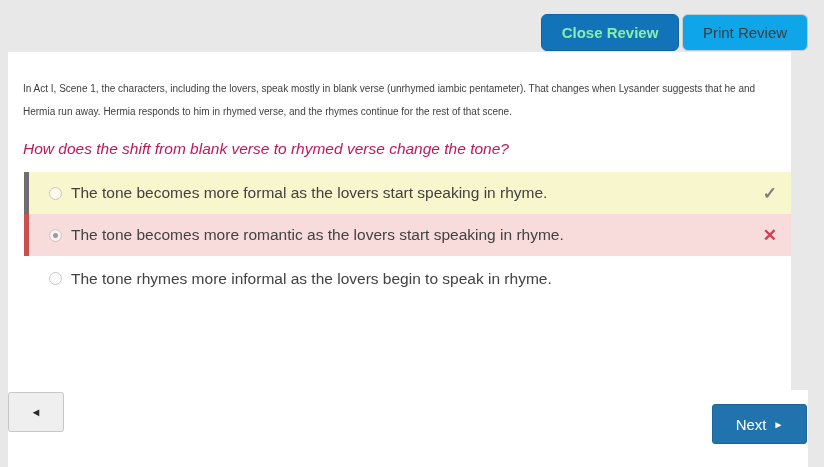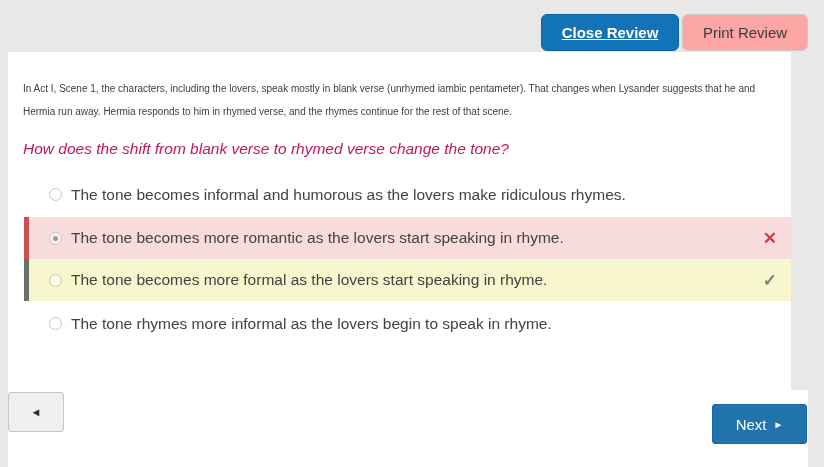--- a/index.html
+++ b/index.html
@@ -9,27 +9,27 @@
     background: var(--page-bg, #e8e8e8);
     font-family: "Liberation Sans", sans-serif;
     overflow: hidden;
   }
 
   
   .topbar { position: absolute; top: 0; left: 0; width: 824px; height: 52px; background: var(--page-bg, #e8e8e8); }
   .btn { cursor: pointer; display: flex; align-items: center; justify-content: center; }
   .btn-close {
     position: absolute; top: 14px; left: 541px; width: 138px; height: 37px;
-    background: var(--close-button-bg, #1273b8); color: #ffffff;
+    background: var(--close-button-bg, #1273b8); color: #86efac;
     font-size: 15px; font-weight: bold;
-    border: 1px solid #0f65a3; border-radius: 6px; text-decoration: underline;
+    border: 1px solid #0f65a3; border-radius: 6px;
   }
   .btn-print {
     position: absolute; top: 14px; left: 682px; width: 126px; height: 37px;
-    background: #fca5a5; color: #3c3c3c; font-size: 15px;
+    background: #0ea5e9; color: #3c3c3c; font-size: 15px;
     border: 1px solid #c9c9c9; border-radius: 6px;
   }
 
   
   .card {
     position: absolute; left: 8px; top: 52px; width: 783px; height: 338px;
     background: #ffffff;
   }
   .passage {
     padding: 25px 16px 0 15px;
@@ -100,36 +100,31 @@
   <button class="btn btn-close">Close Review</button>
   <button class="btn btn-print">Print Review</button>
 </div>
 
 <div class="card">
   <p class="passage">In Act I, Scene 1, the characters, including the lovers, speak mostly in blank verse (unrhymed iambic pentameter). That changes when Lysander suggests that he and Hermia run away. Hermia responds to him in rhymed verse, and the rhymes continue for the rest of that scene.</p>
   <p class="question">How does the shift from blank verse to rhymed verse change the tone?</p>
 
   <div class="options">
 
-    <div class="option state-none">
+
+    <div class="option state-correct">
       <span class="radio"></span>
-      <span class="option-text">The tone becomes informal and humorous as the lovers make ridiculous rhymes.</span>
-      <span class="mark"></span>
+      <span class="option-text">The tone becomes more formal as the lovers start speaking in rhyme.</span>
+      <span class="mark">✓</span>
     </div>
 
     <div class="option state-incorrect selected">
       <span class="radio"></span>
       <span class="option-text">The tone becomes more romantic as the lovers start speaking in rhyme.</span>
       <span class="mark">✕</span>
-    </div>
-
-    <div class="option state-correct">
-      <span class="radio"></span>
-      <span class="option-text">The tone becomes more formal as the lovers start speaking in rhyme.</span>
-      <span class="mark">✓</span>
     </div>
 
     <div class="option state-none">
       <span class="radio"></span>
       <span class="option-text">The tone rhymes more informal as the lovers begin to speak in rhyme.</span>
       <span class="mark"></span>
     </div>
 
   </div>
 </div>

